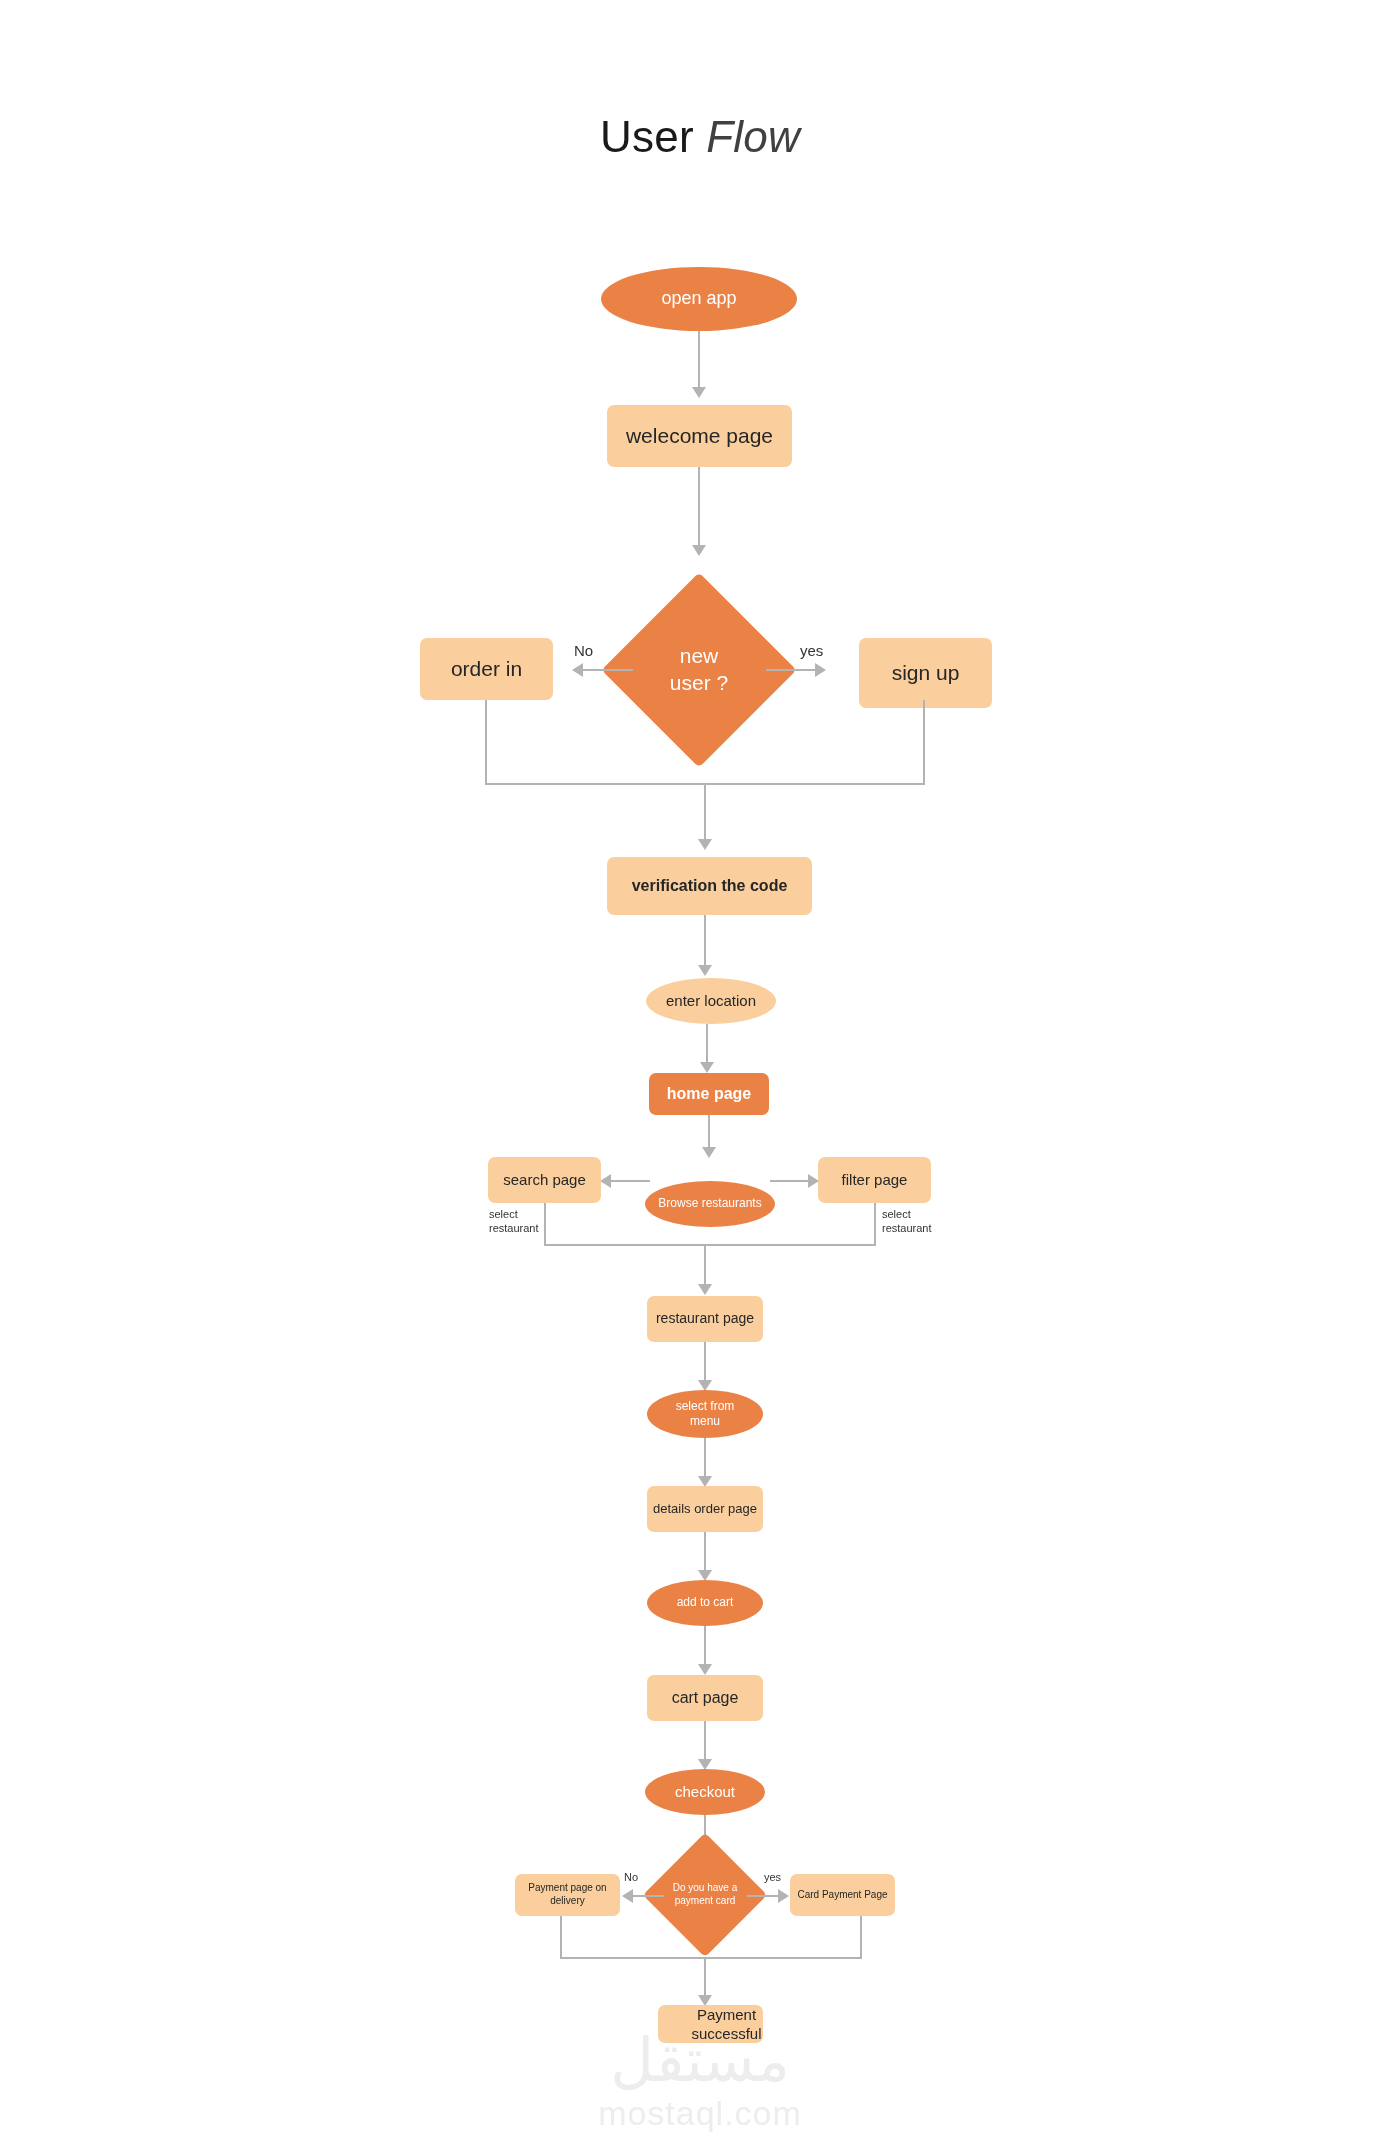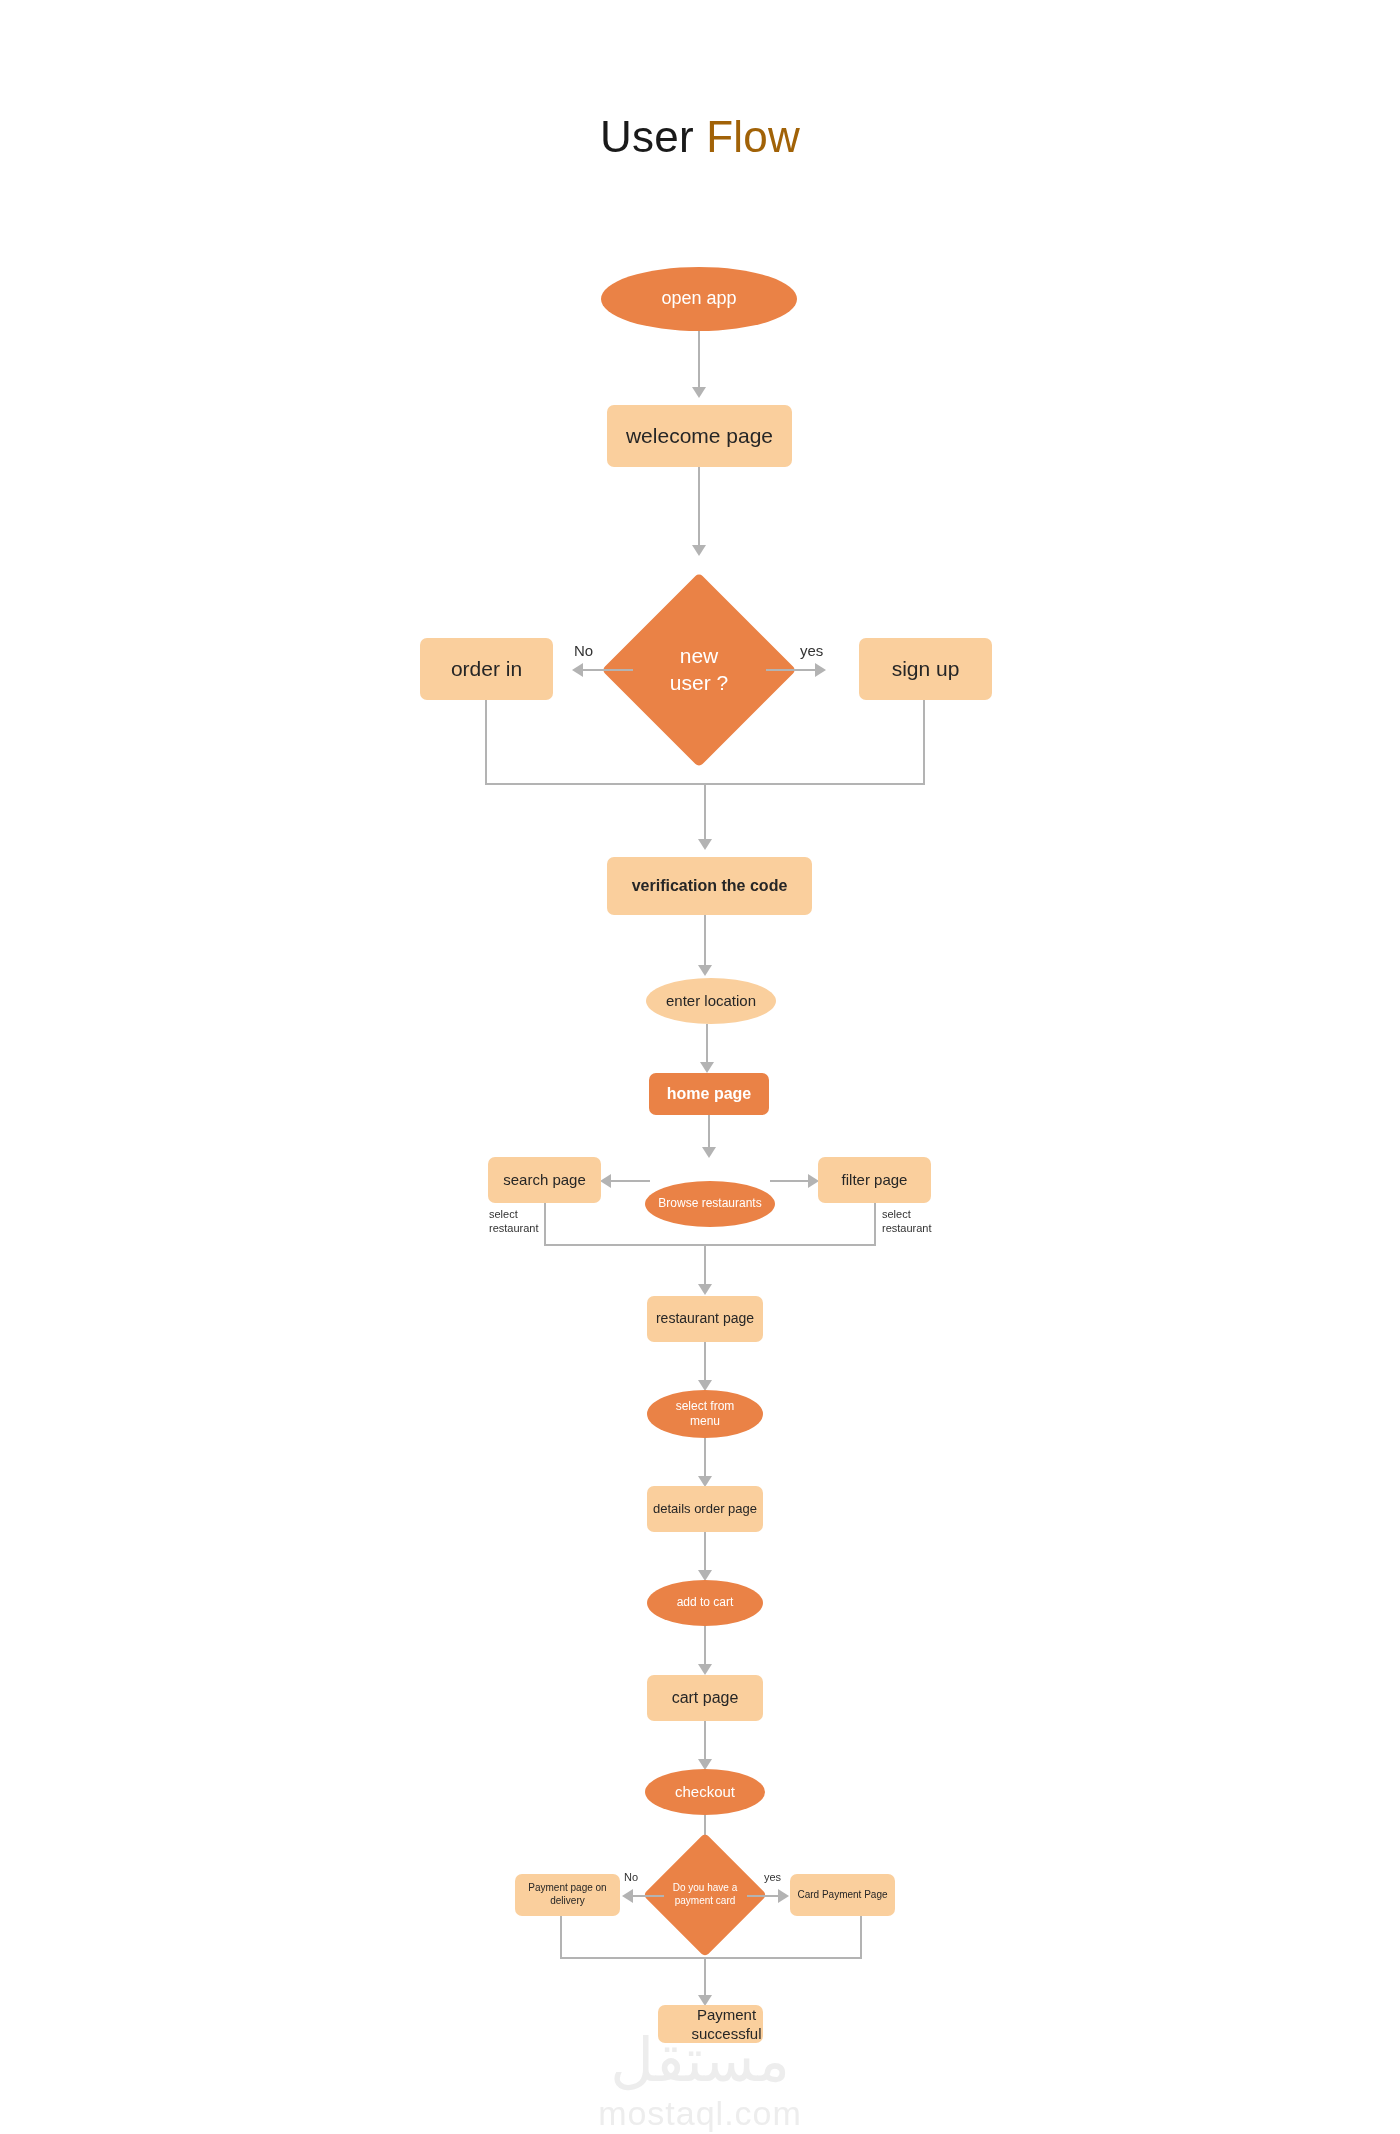--- a/index.html
+++ b/index.html
@@ -28,21 +28,21 @@
     left: 0;
     top: 112px;
     width: 1400px;
     text-align: center;
     font-size: 44px;
     font-weight: 400;
     letter-spacing: 0.2px;
     color: #1a1a1a;
     white-space: nowrap;
   }
-  .page-title .t-accent { color: #a16207; }
+  .page-title .t-accent { color: #404040; font-style: italic; }
 
   
   .node {
     position: absolute;
     box-sizing: border-box;
     display: flex;
     align-items: center;
     justify-content: center;
     text-align: center;
     line-height: 1.28;
@@ -168,21 +168,21 @@
   <div class="edge-label" style="left:574px; top:641px; font-size:15px;">No</div>
 
   <div class="conn h" style="left:766px; top:669px; width:50px;"></div>
   <div class="arrowhead right" style="left:815px; top:663px;"></div>
   <div class="edge-label" style="left:800px; top:641px; font-size:15px;">yes</div>
 
   <div class="node box fill-peach" style="left:420px; top:638px; width:133px; height:62px; font-size:21px;">
     <span>order in</span>
   </div>
 
-  <div class="node box fill-peach" style="left:859px; top:638px; width:133px; height:62px; font-size:21px;">
+  <div class="node box fill-peach" style="left:859px; top:638px; width:133px; height:70px; font-size:21px;">
     <span>sign up</span>
   </div>
 
   <div class="conn v" style="left:485px; top:700px; height:84px;"></div>
   <div class="conn v" style="left:923px; top:700px; height:84px;"></div>
   <div class="conn h" style="left:485px; top:783px; width:440px;"></div>
   <div class="conn v" style="left:704px; top:783px; height:58px;"></div>
   <div class="arrowhead down" style="left:698px; top:839px;"></div>
 
   <div class="node box fill-peach" style="left:607px; top:857px; width:205px; height:58px; font-size:16px; font-weight:bold;">

